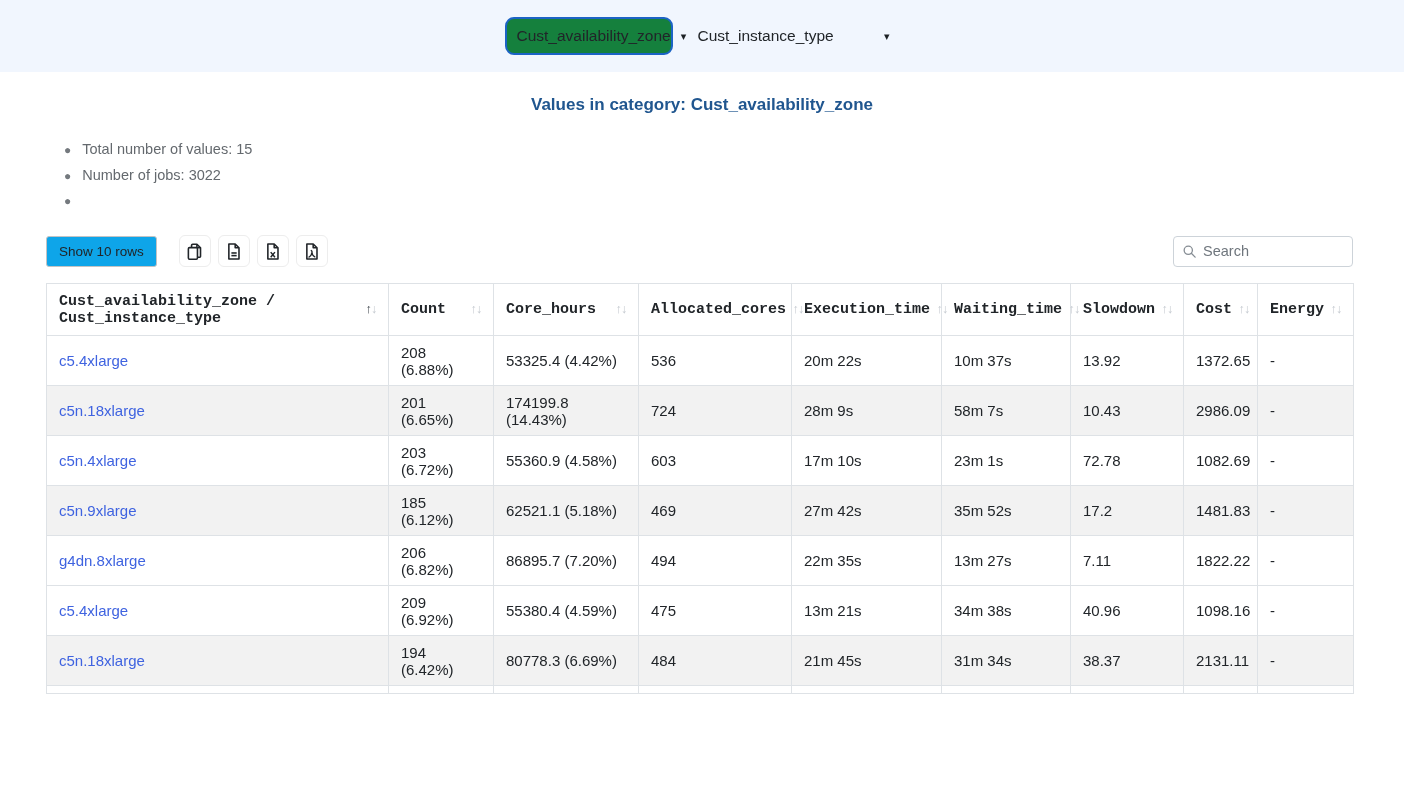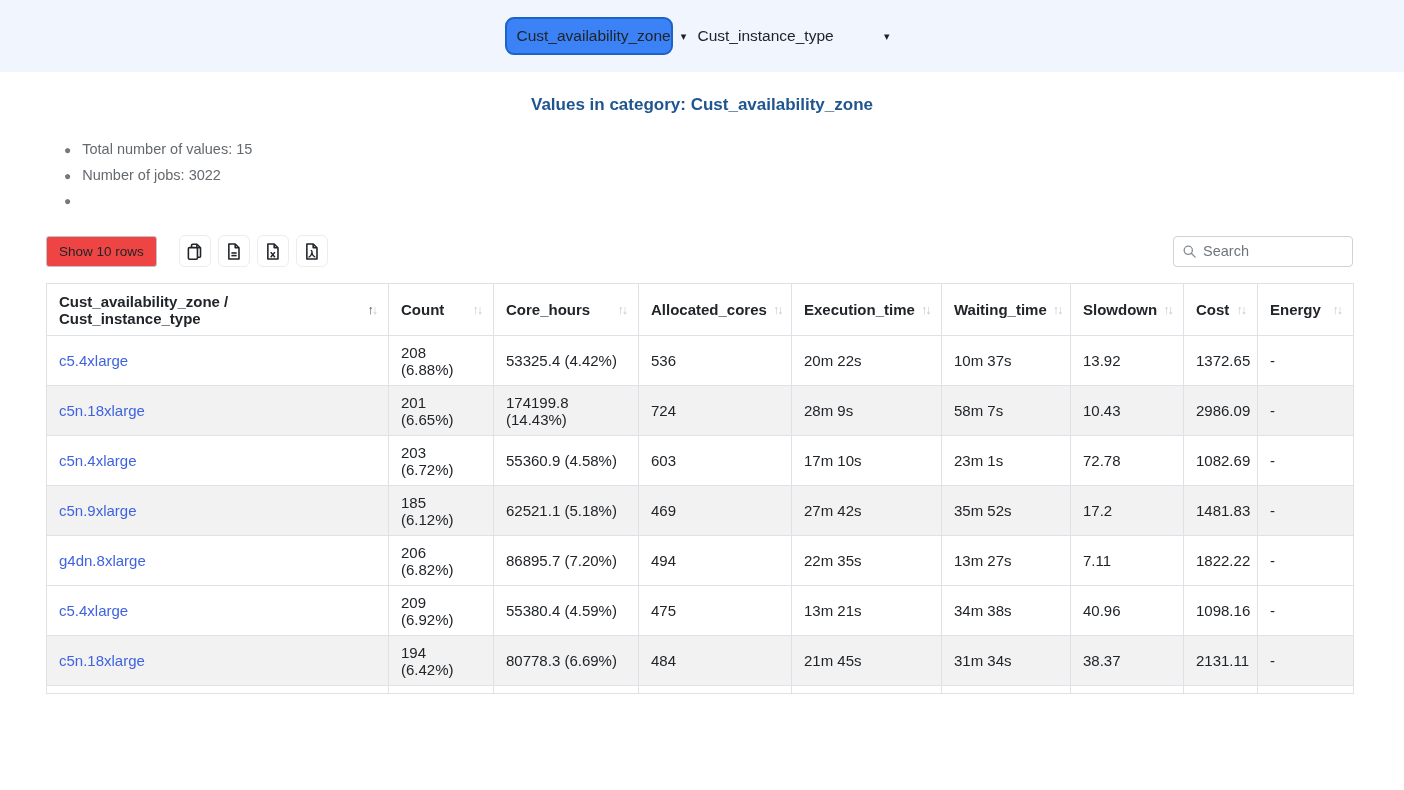--- a/index.html
+++ b/index.html
@@ -9,45 +9,45 @@
   }
   *{box-sizing:border-box;margin:0;padding:0;}
   html,body{width:1404px;height:790px;overflow:hidden;background:#fff;
     font-family:"Liberation Sans","DejaVu Sans",sans-serif;color:#212529;}
   
   .topbar{height:72px;background:var(--topbar_bg);display:flex;align-items:center;justify-content:center;gap:15px;}
   .consumers-btn{font-size:15px;color:#33383d;background:#e7e7e7;border:1px solid #b7b7b7;
     border-radius:4px;padding:8px 14px;cursor:pointer;font-family:inherit;}
   .select{display:flex;align-items:center;justify-content:space-between;font-size:15.5px;cursor:pointer;}
   .select .caret{font-size:11px;color:#1c2024;margin-left:10px;}
-  .select.focused{width:168px;height:38px;background:#3b82f6;border:2px solid var(--select_focus_border);
+  .select.focused{width:168px;height:38px;background:#15803d;border:2px solid var(--select_focus_border);
     border-radius:9px;padding:0 10px;}
   .select.plain{width:212px;height:38px;background:transparent;border:none;padding:0 10px;}
   
   .page-title{margin-top:23px;text-align:center;font-size:17px;font-weight:bold;color:var(--title);}
   .stats{margin:22px 0 0 64px;list-style:none;}
   .stats li{display:flex;align-items:baseline;font-size:14.5px;color:var(--muted_text);line-height:25px;}
   .stats li .dot{color:#74797e;font-size:12px;margin-right:11px;}
   
   .toolbar{margin:21px 46px 0 46px;width:1307px;display:flex;align-items:center;}
-  .show-rows-btn{font-size:13.5px;color:#212529;background:#ef4444;border:1px solid #c3c3c3;
+  .show-rows-btn{font-size:13.5px;color:#212529;background:#0ea5e9;border:1px solid #c3c3c3;
     border-radius:3px;padding:7px 12px;cursor:pointer;font-family:inherit;}
   .export-group{display:flex;gap:7px;margin-left:22px;}
   .icon-btn{width:32px;height:32px;display:flex;align-items:center;justify-content:center;
     background:#fff;border:1px solid #ededed;border-radius:6px;cursor:pointer;color:#212529;}
   .icon-btn svg{display:block;}
   .search-wrap{margin-left:auto;position:relative;}
   .search-wrap svg{position:absolute;left:9px;top:8px;pointer-events:none;}
   .search-input{width:180px;height:31px;border:1px solid #cdd3d9;border-radius:4px;
     padding:0 8px 0 29px;font-size:14.5px;font-family:inherit;color:#ef4444;outline:none;}
   .search-input::placeholder{color:#6f767d;}
   
   table{border-collapse:collapse;table-layout:fixed;width:1307px;margin:16px 46px 0 46px;font-size:15px;}
   th,td{border:1px solid var(--border);padding:0 12px;text-align:left;vertical-align:middle;}
-  thead th{height:52px;font-weight:bold;background:#fff;cursor:pointer;}
+  thead th{height:52px;font-weight:bold;background:#fff;cursor:pointer;font-family:Liberation Mono, monospace;}
   .th-inner{display:flex;align-items:center;justify-content:space-between;}
   .sort{white-space:nowrap;font-size:12.5px;color:#c5cad0;letter-spacing:-2px;margin-left:6px;}
   .sort .up,.sort .dn{color:#c5cad0;}
   th.sorted-asc .sort .up{color:#40464d;}
   tbody td{height:50px;}
   tr.group-row td{background:var(--group_row_bg);font-weight:bold;color:#222;border-left:none;border-right:none;}
   tr.data-row.odd td{background:var(--stripe_bg);}
   tr.data-row td a{color:var(--link);text-decoration:none;cursor:pointer;}
   tr.partial td{height:8px;background:#fff;}
 </style>

